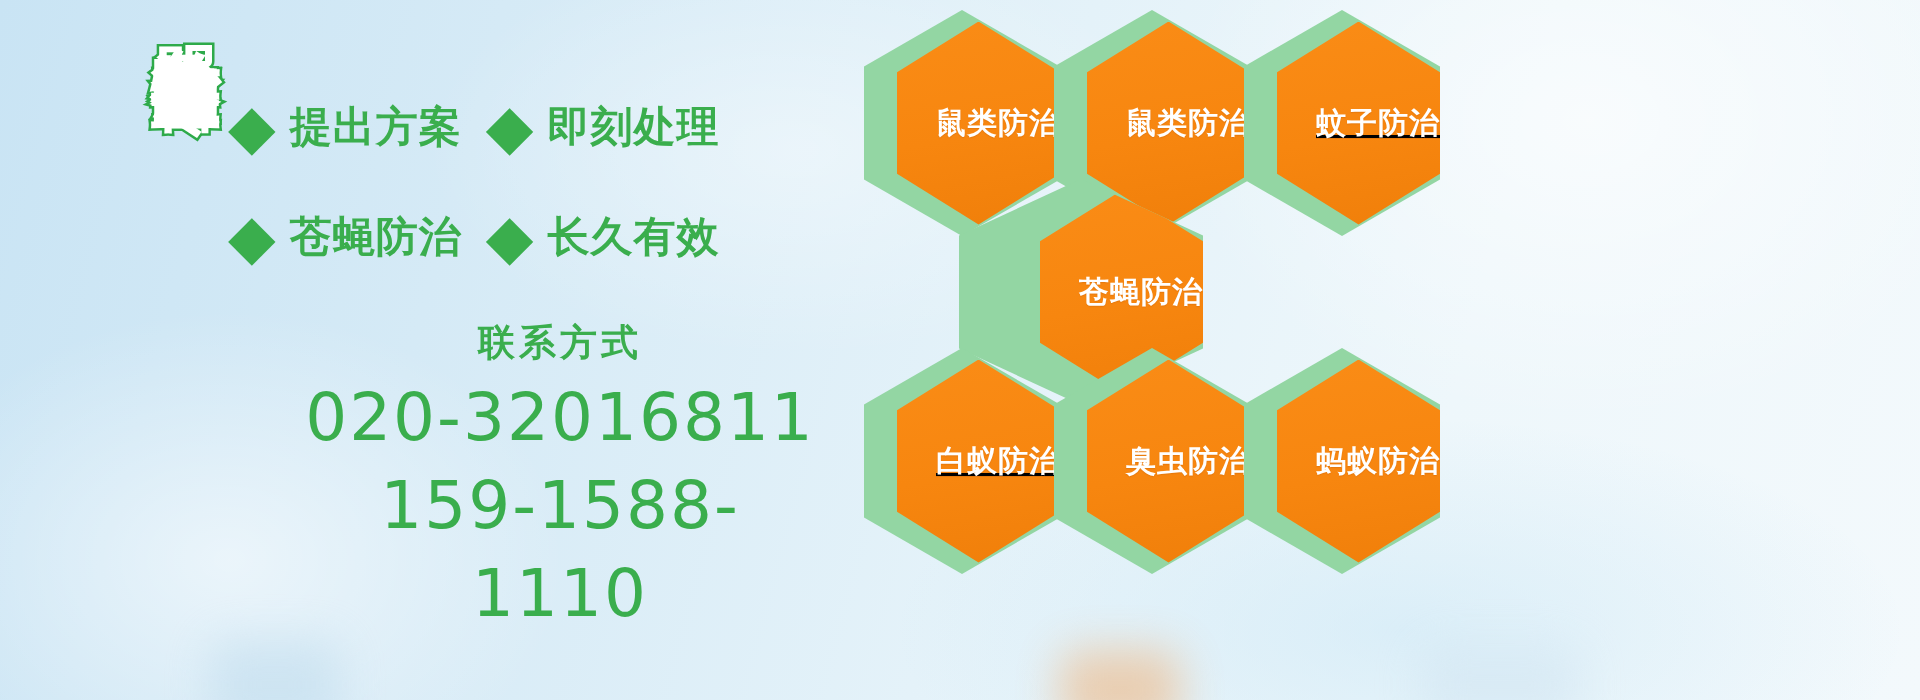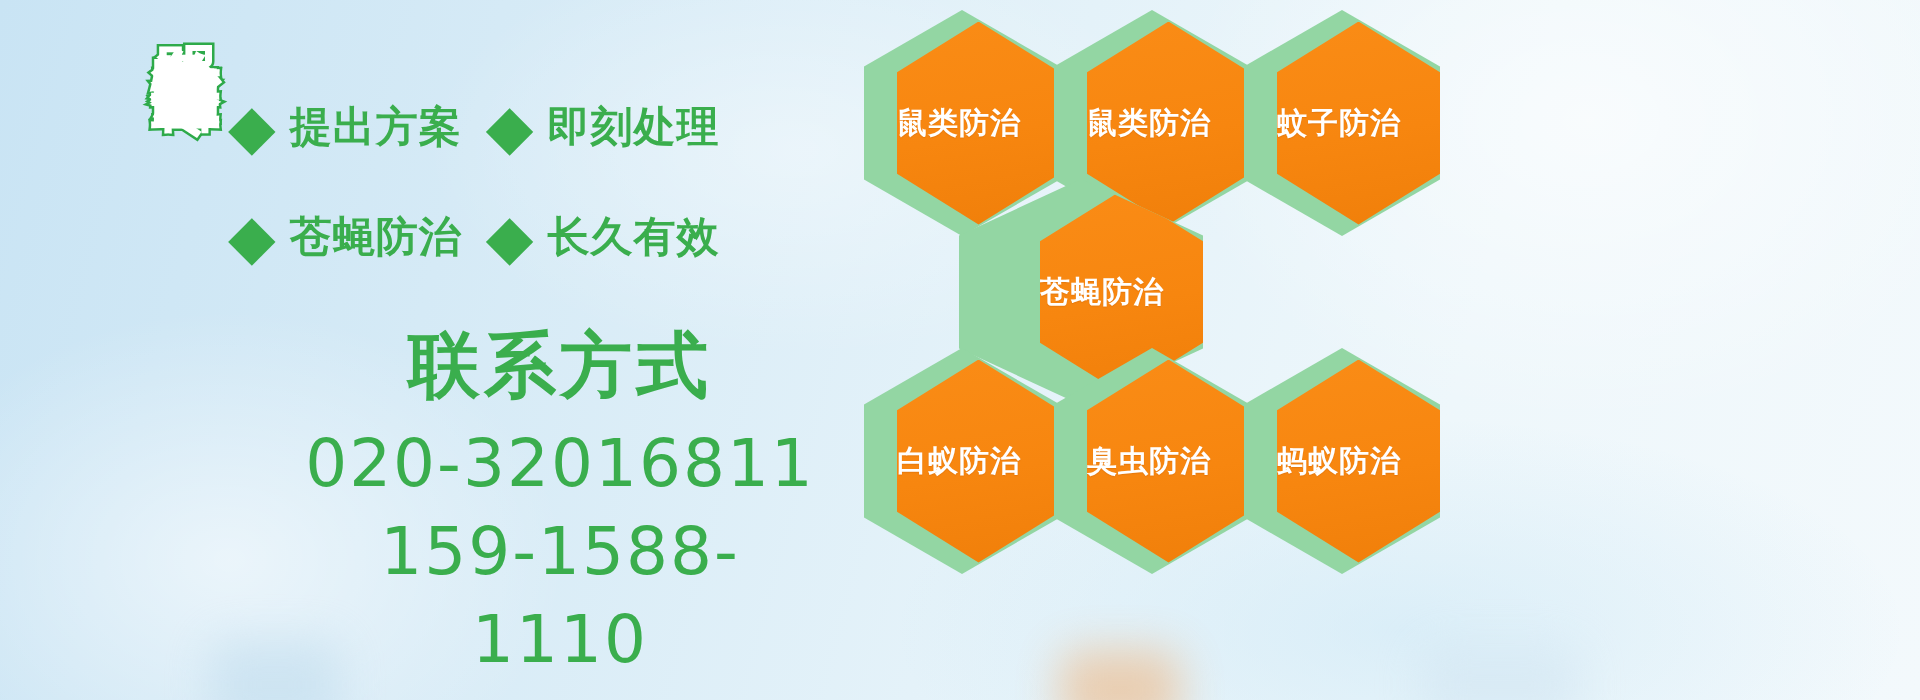--- a/index.html
+++ b/index.html
@@ -54,57 +54,57 @@
   }
   .feature-item .flabel{
     font-size:42px;font-weight:bold;color:#3aae4d;
     font-family:"DejaVu Sans","Liberation Sans",sans-serif;
     letter-spacing:1px;white-space:nowrap;
   }
   .feature-item + .feature-item{margin-left:24px;}
 
   #contact{position:absolute;left:300px;top:318px;width:520px;text-align:center;}
   #contact-title{
-    font-size:72px;font-weight:bold;color:#3aae4d;letter-spacing:4px;
+    font-size:37px;font-weight:bold;color:#3aae4d;letter-spacing:4px;
     font-family:"DejaVu Sans","Liberation Sans",sans-serif;
     margin-bottom:6px;
   }
   .phone{
     font-size:66px;color:#3aae4d;letter-spacing:2px;line-height:1.33;
     font-family:"DejaVu Sans","Liberation Sans",sans-serif;
   }
 
   
   #hex-grid{position:absolute;left:862px;top:4px;width:580px;height:540px;}
   .hex{
     position:absolute;width:196px;height:226px;
     clip-path:polygon(50% 0%,100% 25%,100% 75%,50% 100%,0% 75%,0% 25%);
     background:#93d6a3;
     display:flex;align-items:center;justify-content:center;
   }
   .hex .inner{
     width:176px;height:203px;
     clip-path:polygon(50% 0%,100% 25%,100% 75%,50% 100%,0% 75%,0% 25%);
     background:linear-gradient(170deg,#fa8c16 0%,#f7860f 55%,#f07f0a 100%);
-    display:flex;align-items:center;justify-content:flex-start;margin-left:33px;
+    display:flex;align-items:center;justify-content:flex-end;margin-left:33px;
   }
   .hex .hlabel{
     color:#ffffff;font-weight:bold;font-size:30px;letter-spacing:1px;
     font-family:"DejaVu Sans","Liberation Sans",sans-serif;
     white-space:nowrap;text-shadow:0 1px 1px rgba(180,80,0,.25);
   }
   
   .hex.r1c1{left:2px;  top:6px;}
   .hex.r1c2{left:192px;top:6px;}
-  .hex.r1c3{left:382px;top:6px;}
+  .hex.r1c3{left:382px;top:6px;text-decoration:underline;}
   
   .hex.r2c1{left:97px; top:175px;padding-left:48px;}
   .hex.r2c2{left:287px;top:175px;}
   
-  .hex.r3c1{left:2px;  top:344px;}
+  .hex.r3c1{left:2px;  top:344px;text-decoration:underline;}
   .hex.r3c2{left:192px;top:344px;}
   .hex.r3c3{left:382px;top:344px;}
 </style>
 </head>
 <body>
 
 <div id="banner">
 
   <div class="bloom b1"></div>
   <div class="bloom b2"></div>

